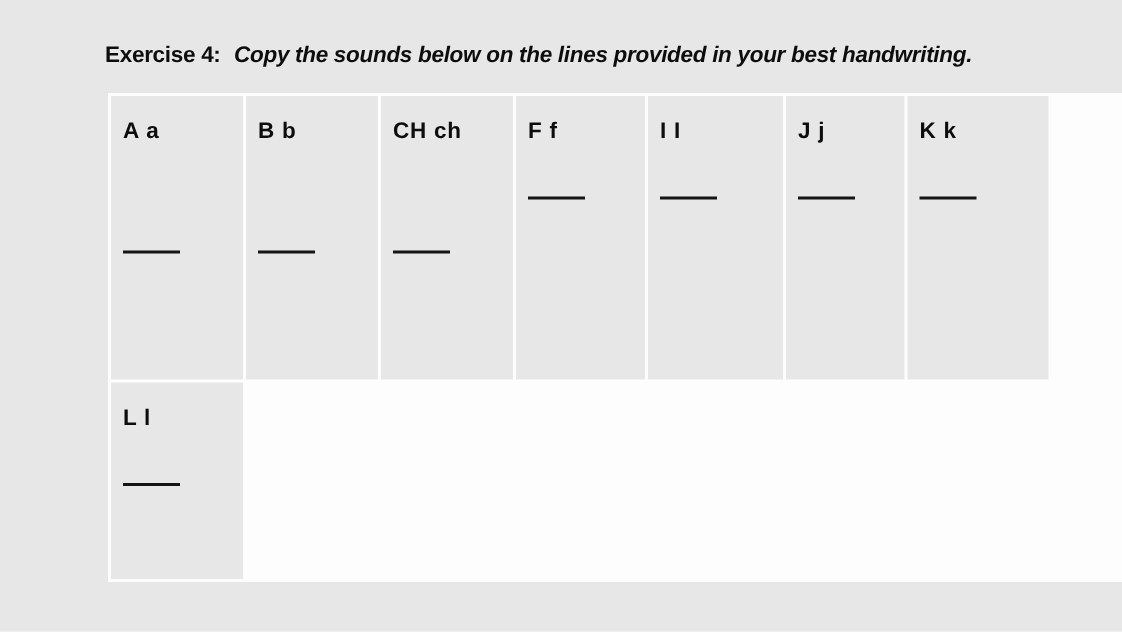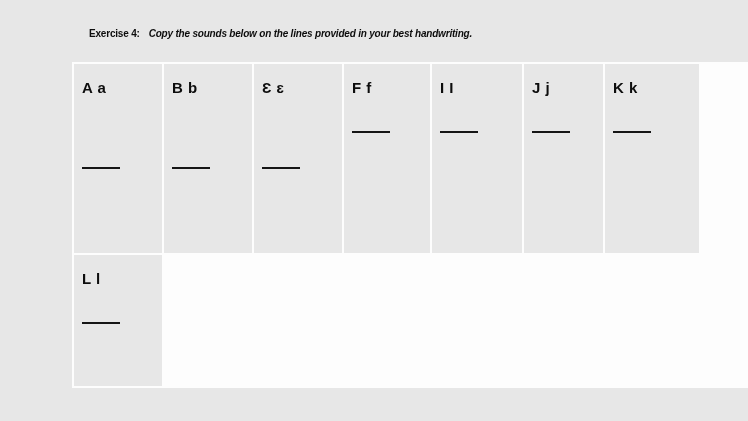--- a/index.html
+++ b/index.html
@@ -10,23 +10,23 @@
     position: relative;
     overflow: hidden;
   }
   .page {
     position: absolute;
     inset: 0;
     background: #e7e7e7;
   }
   .title {
     position: absolute;
-    left: 89px;
+    left: 70px;
     top: 28px;
-    font-size: 10px;
+    font-size: 15px;
     font-weight: bold;
     color: #0d0d0d;
     white-space: nowrap;
     letter-spacing: -0.2px;
   }
   .title .label { font-style: normal; margin-right: 9px; }
   .title .instruction { font-style: italic; }
   .sound-table {
     position: absolute;
     left: 72px;
@@ -77,21 +77,21 @@
 
     <div class="cell row-0">
       <span class="pair">A a</span>
       <div class="writing-line"></div>
     </div>
     <div class="cell row-0">
       <span class="pair">B b</span>
       <div class="writing-line"></div>
     </div>
     <div class="cell row-0">
-      <span class="pair">Ɛ ɛ</span>
+      <span class="pair">CH ch</span>
       <div class="writing-line"></div>
     </div>
 
     <div class="cell row-1">
       <span class="pair">F f</span>
       <div class="writing-line"></div>
     </div>
     <div class="cell row-1">
       <span class="pair">I I</span>
       <div class="writing-line"></div>

